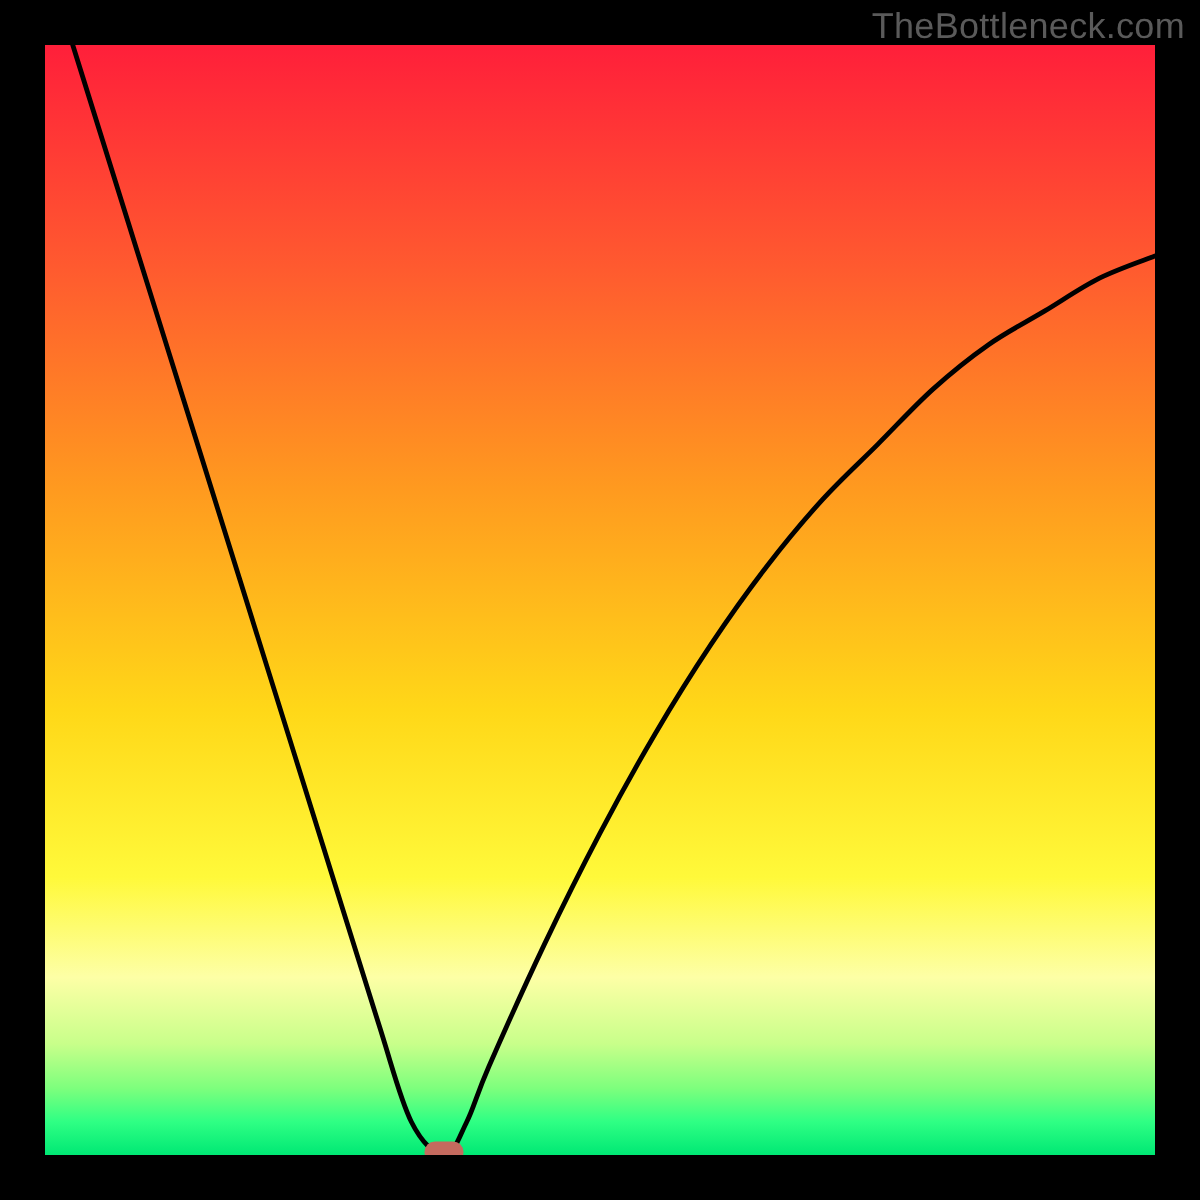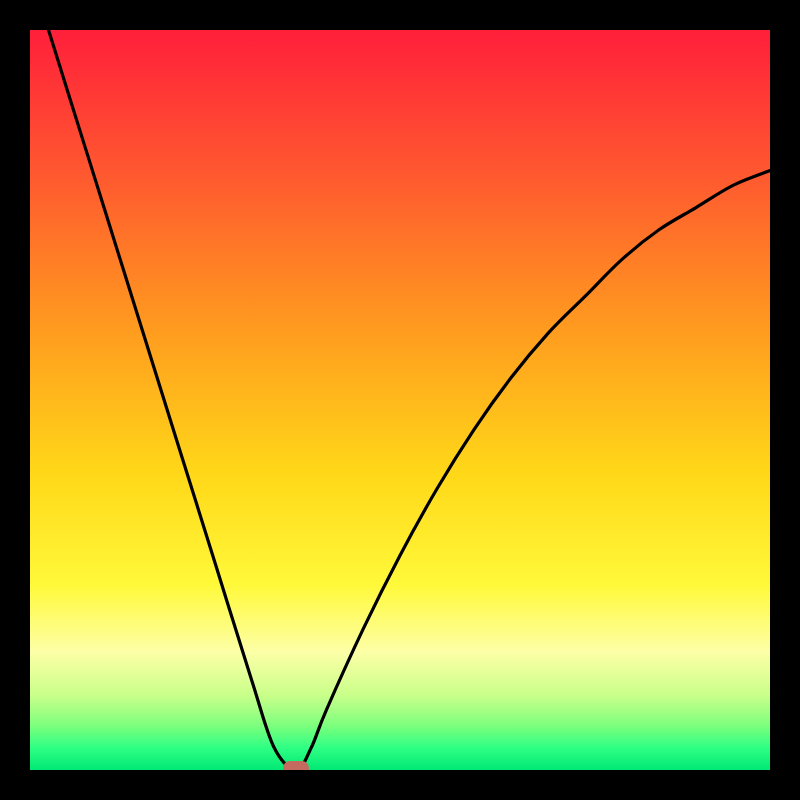--- a/index.html
+++ b/index.html
@@ -67,14 +67,15 @@
       <rect x="0" y="0" width="740" height="740" fill="url(#bg-grad)"></rect>
     </svg>
 
     <svg class="curve-svg" viewBox="0 0 740 740" preserveAspectRatio="none">
       <path id="curve-path" d="M0.00 -59.20 C6.17 -39.47 24.67 19.73 37.00 59.20 C49.33 98.67 61.67 138.13 74.00 177.60 C86.33 217.07 98.67 256.53 111.00 296.00 C123.33 335.47 135.67 374.93 148.00 414.40 C160.33 453.87 172.67 493.33 185.00 532.80 C197.33 572.27 212.13 620.37 222.00 651.20 C231.87 682.03 236.80 703.00 244.20 717.80 C251.60 732.60 260.23 740.00 266.40 740.00 C272.57 740.00 276.27 727.67 281.20 717.80 C286.13 707.93 287.37 700.53 296.00 680.80 C304.63 661.07 320.67 625.30 333.00 599.40 C345.33 573.50 357.67 548.83 370.00 525.40 C382.33 501.97 394.67 479.77 407.00 458.80 C419.33 437.83 431.67 418.10 444.00 399.60 C456.33 381.10 468.67 363.83 481.00 347.80 C493.33 331.77 505.67 316.97 518.00 303.40 C530.33 289.83 542.67 278.73 555.00 266.40 C567.33 254.07 579.67 240.50 592.00 229.40 C604.33 218.30 616.67 208.43 629.00 199.80 C641.33 191.17 653.67 185.00 666.00 177.60 C678.33 170.20 690.67 161.57 703.00 155.40 C715.33 149.23 733.83 143.07 740.00 140.60" fill="none" stroke="#000000" stroke-width="3.2" stroke-linecap="round" stroke-linejoin="round"></path>
     </svg>
 
     <div id="opt-marker" class="marker" style="left: 253.4px; top: 731px; width: 26px; height: 14px; background: rgb(196, 106, 94); border-radius: 8px;"></div>
   </div>
 
+  <div class="attribution">TheBottleneck.com</div>
 
 </div>
 
 </body></html>

